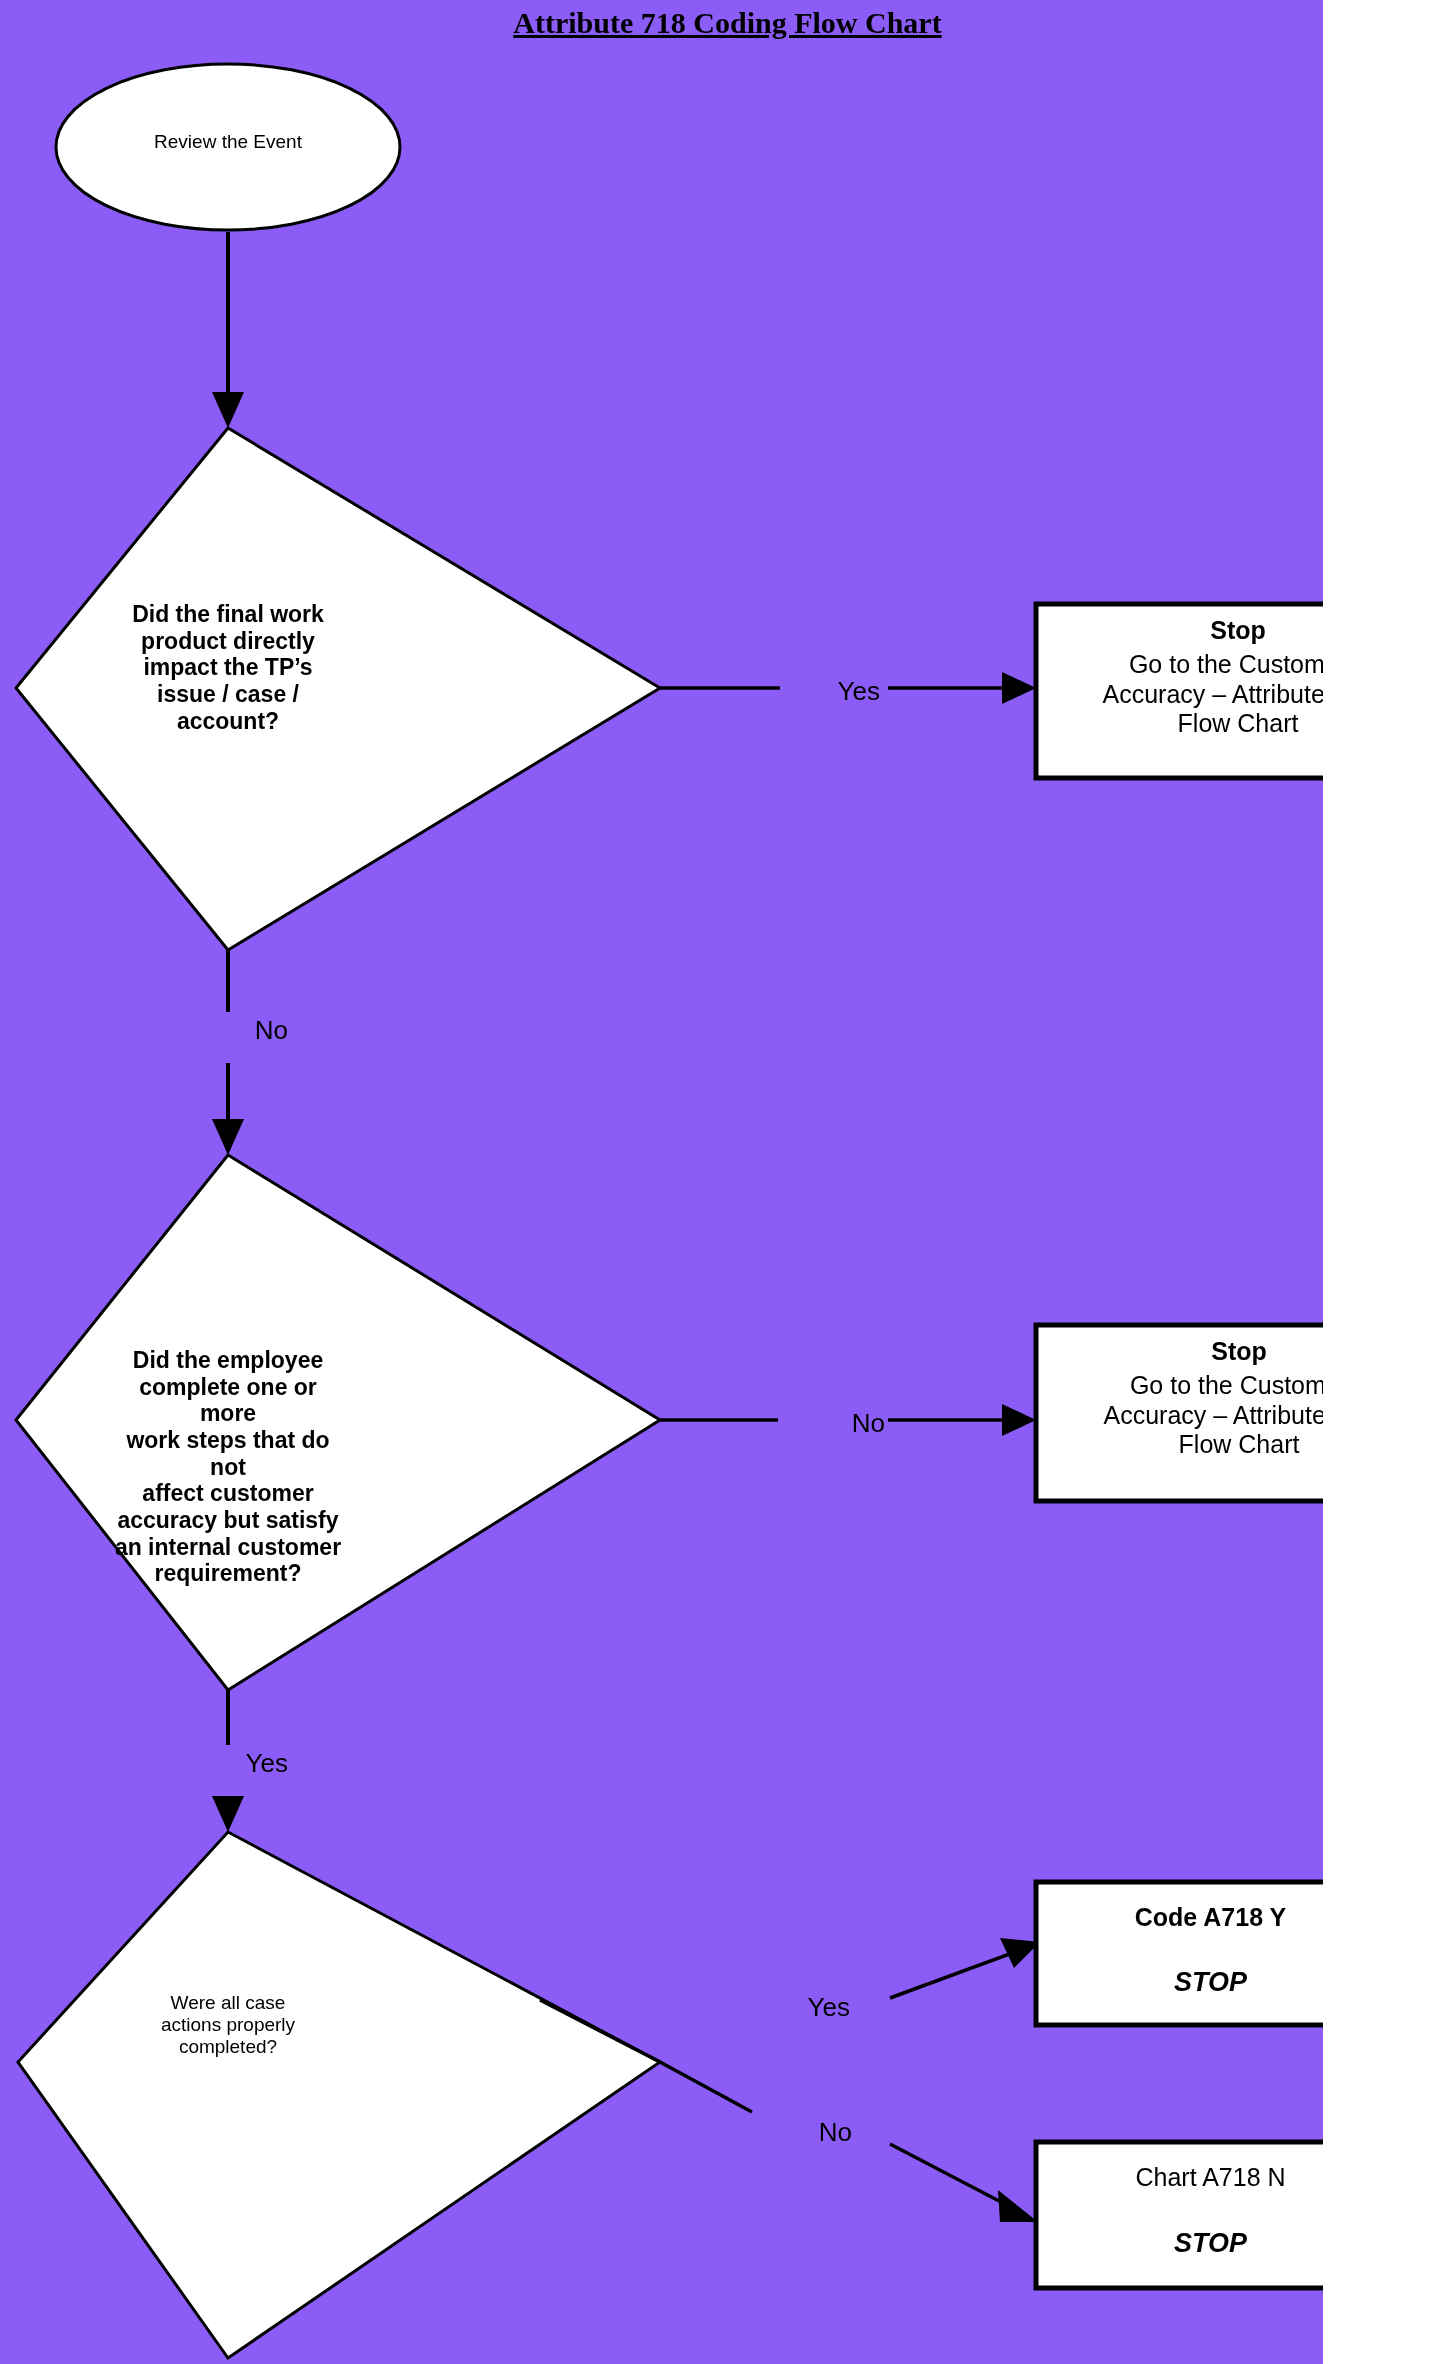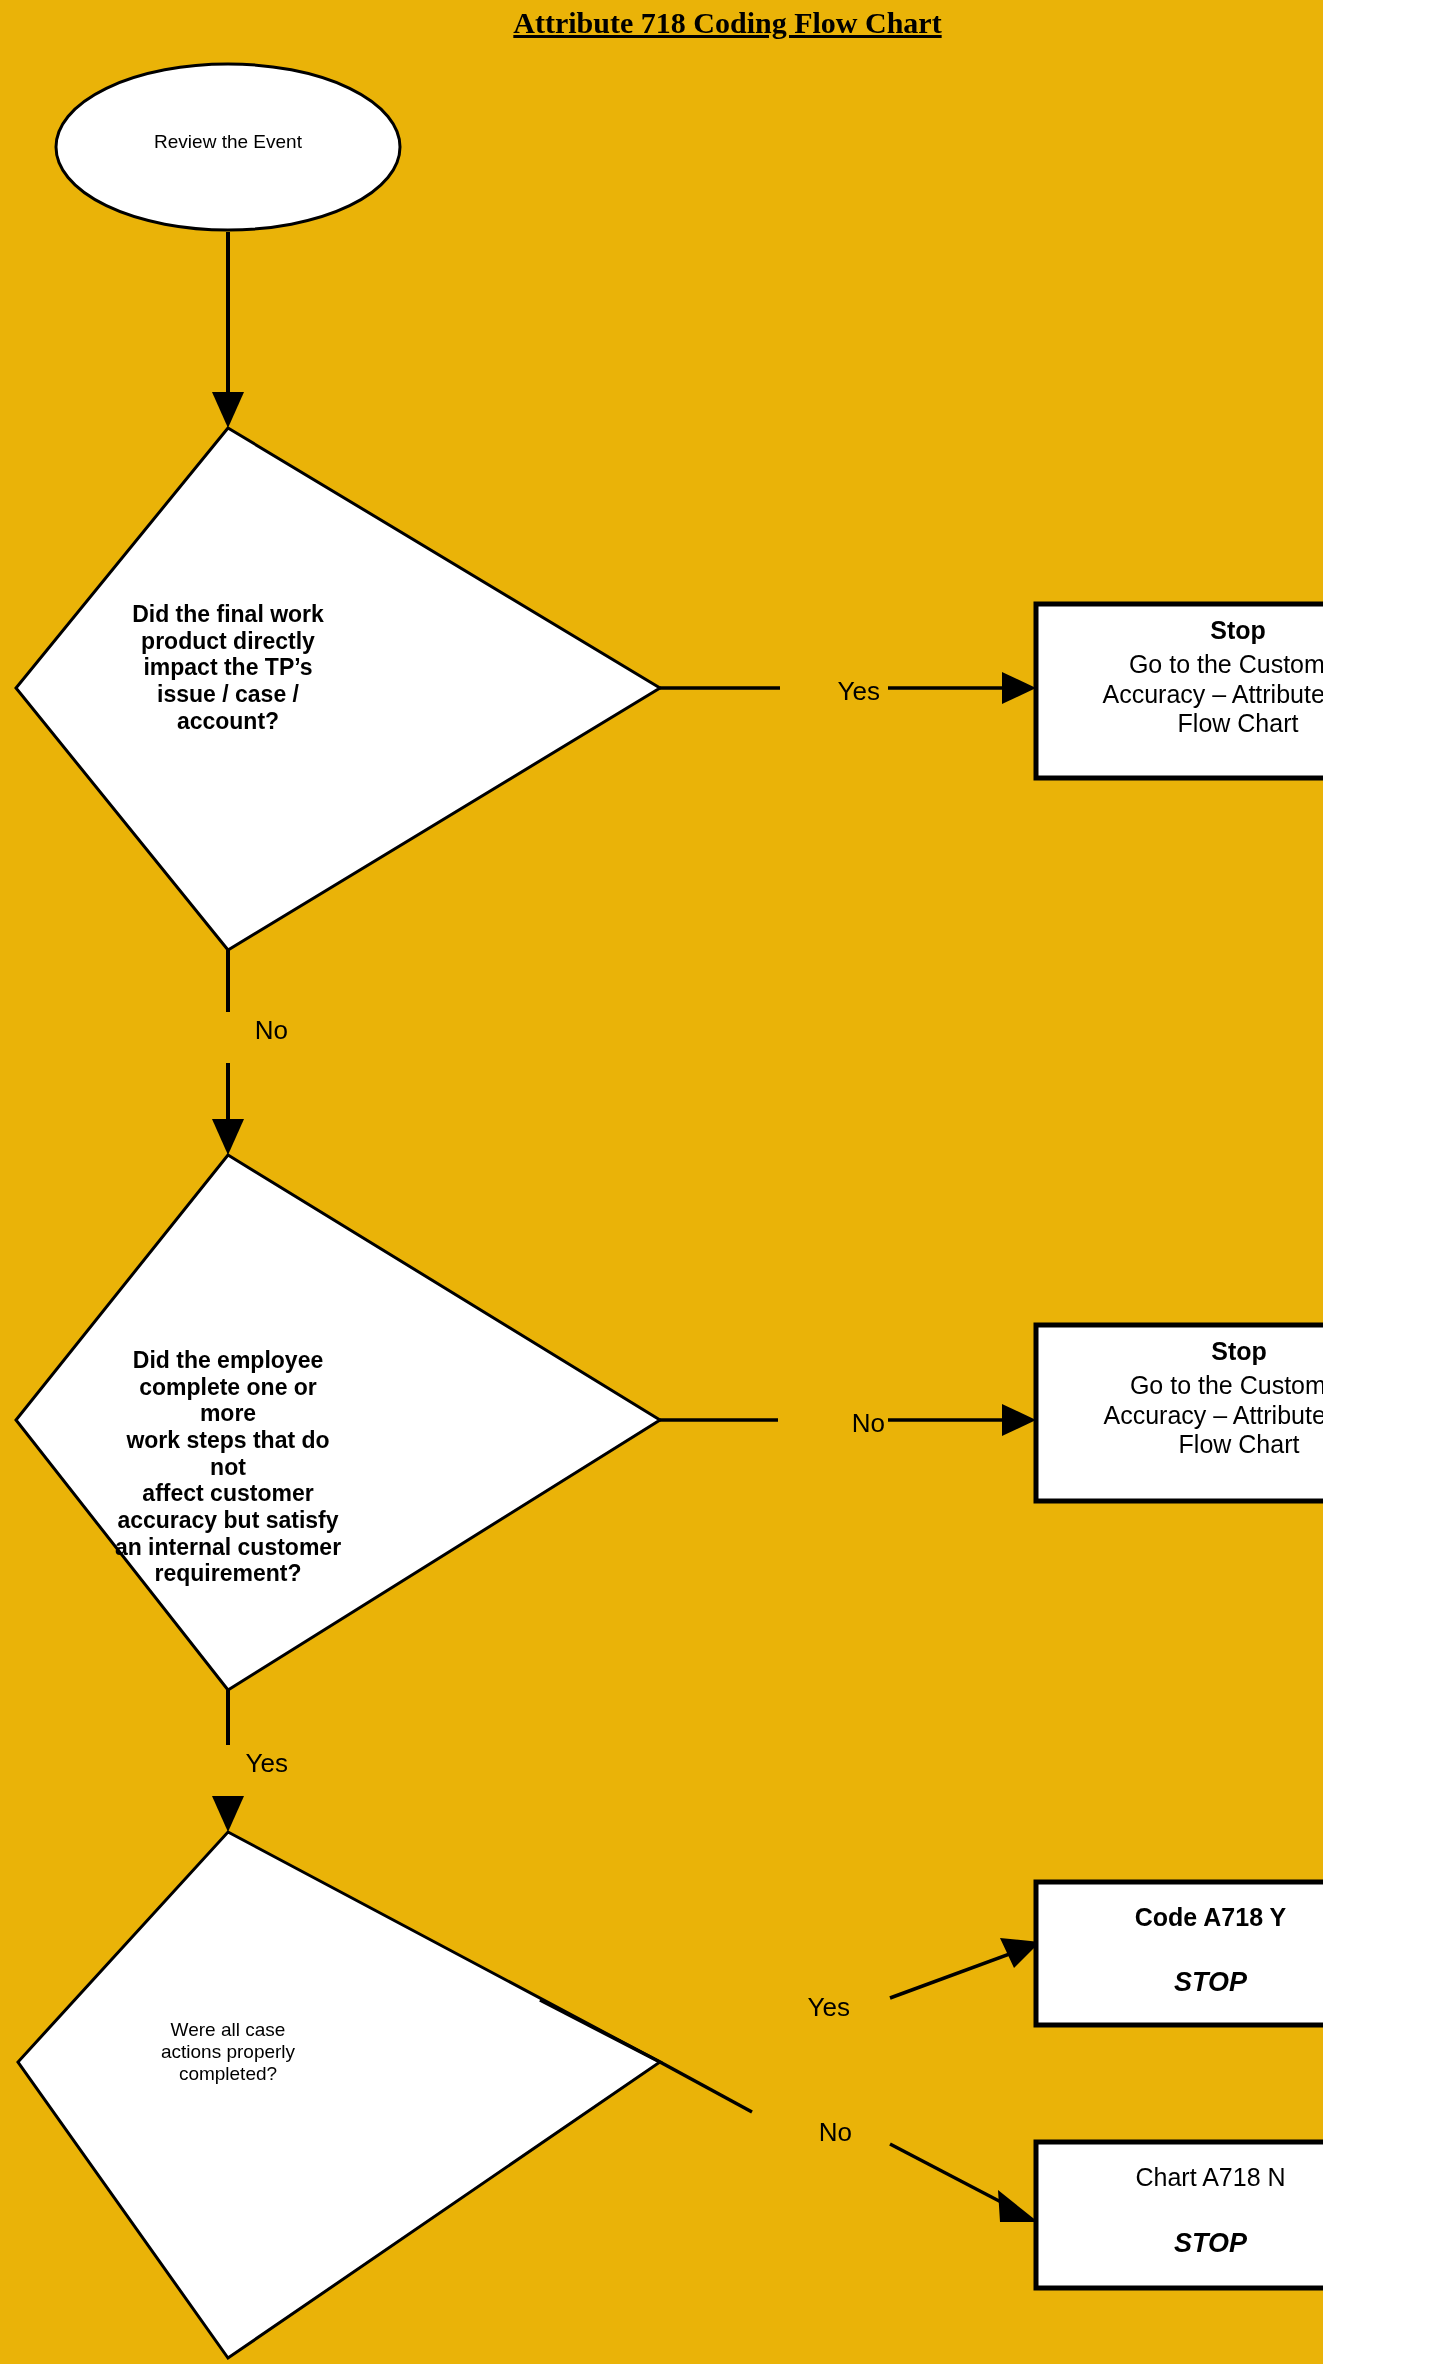--- a/index.html
+++ b/index.html
@@ -8,21 +8,21 @@
     background: #ffffff;
   }
   body {
     font-family: "Liberation Sans", sans-serif;
     color: #000000;
   }
   #page {
     position: relative;
     width: 1323px;
     height: 2364px;
-    background: #eab308;
+    background: #8b5cf6;
     overflow: hidden;
   }
   #flow-svg {
     position: absolute;
     top: 0;
     left: 0;
     width: 1455px;
     height: 2364px;
   }
   .shape-outline {
@@ -169,21 +169,21 @@
 
   <div class="txt edge-label" style="left:765px; top:1408px; width:120px;">No</div>
 
   <div class="txt box-head" style="left:1036px; top:1337px; width:406px;">Stop</div>
   <div class="txt box-text" style="left:1036px; top:1371px; width:406px;">Go to the Customer
 Accuracy – Attribute 715
 Flow Chart</div>
 
   <div class="txt edge-label" style="left:168px; top:1748px; width:120px;">Yes</div>
 
-  <div class="txt node-text" style="left:128px; top:1992px; width:200px;margin-top:27px;">Were all case
+  <div class="txt node-text" style="left:128px; top:1992px; width:200px;">Were all case
 actions properly
 completed?</div>
 
   <div class="txt edge-label" style="left:730px; top:1992px; width:120px;">Yes</div>
 
   <div class="txt edge-label" style="left:732px; top:2117px; width:120px;">No</div>
 
   <div class="txt box-text" style="left:1036px; top:1903px; width:349px;font-weight:bold;">Code A718  Y</div>
   <div class="txt stop-word" style="left:1036px; top:1967px; width:349px;">STOP</div>
 

